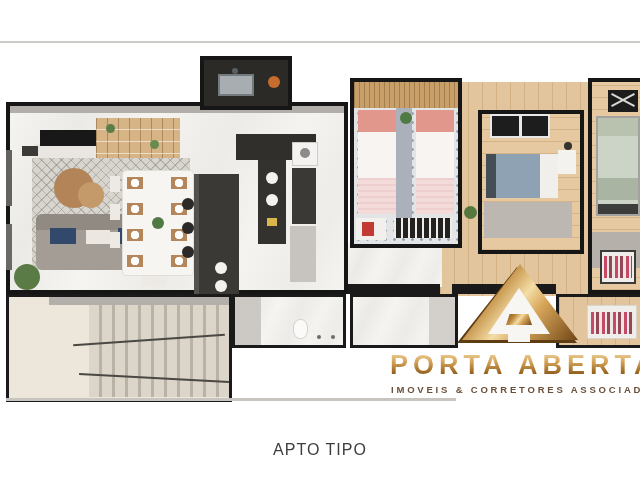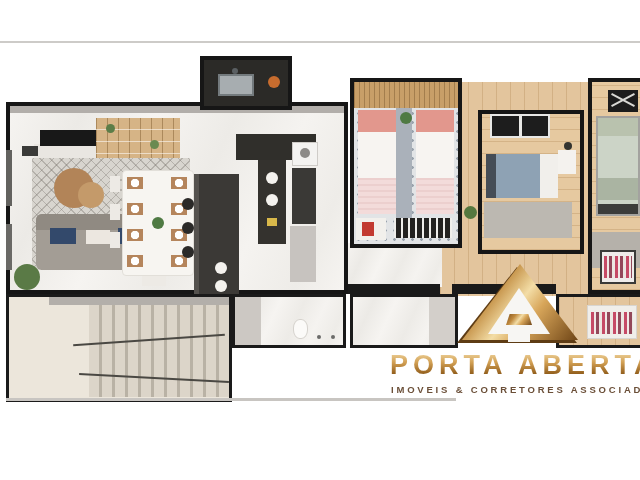--- a/index.html
+++ b/index.html
@@ -192,14 +192,15 @@
 
   <div class="abs tri" style="left:457px;top:267px;width:120px;height:76px;background:#5e3c14;"></div>
   <div class="abs tri gold" style="left:462px;top:264px;width:116px;height:76px;"></div>
   <div class="abs tri" style="left:488px;top:288px;width:62px;height:46px;background:#f7f6f3;"></div>
   <div class="abs gold" style="left:506px;top:314px;width:26px;height:11px;clip-path:polygon(14% 0,86% 0,100% 100%,0 100%);"></div>
   <div class="abs" style="left:508px;top:328px;width:22px;height:14px;background:#f7f6f3;"></div>
 
   <div class="brand-title">PORTA ABERTA</div>
   <div class="brand-sub">IMOVEIS &amp; CORRETORES ASSOCIADOS</div>
 
+  <div class="caption">APTO TIPO</div>
 
 </div>
 
 </body></html>

